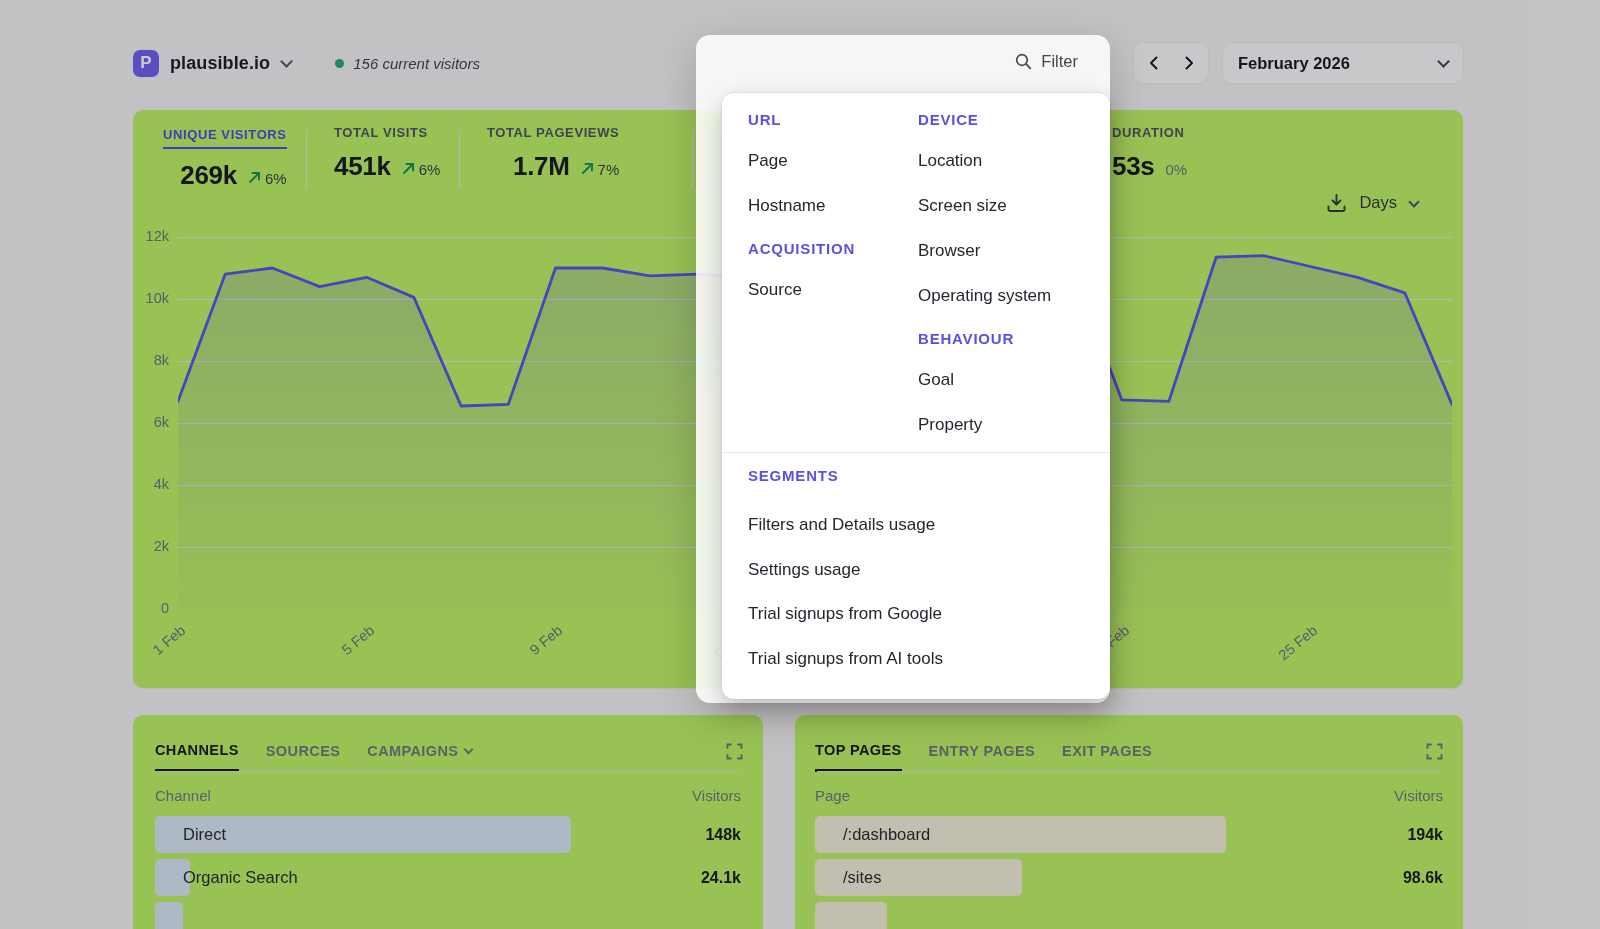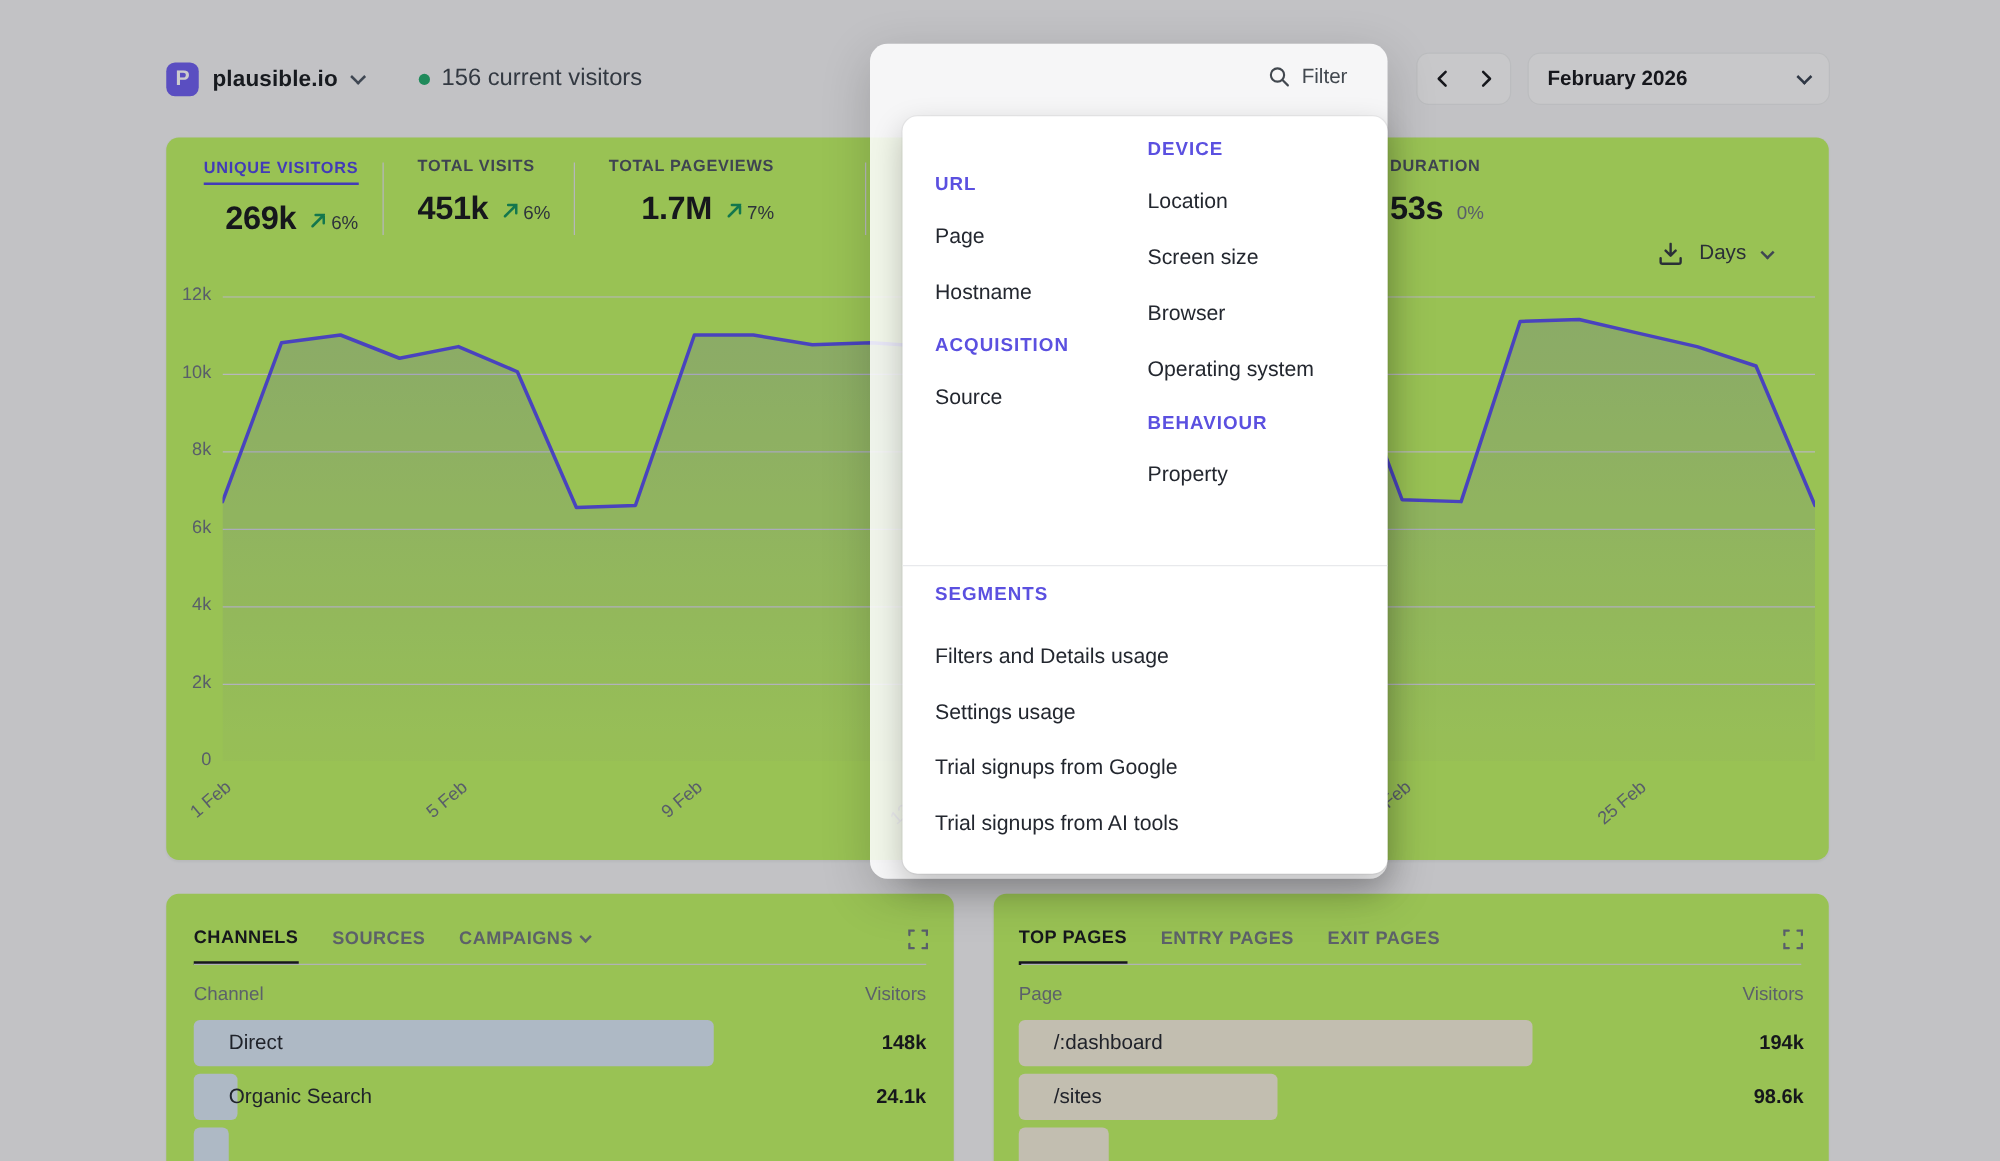--- a/index.html
+++ b/index.html
@@ -8,21 +8,21 @@
 
   
   .header { position:absolute; left:133px; right:137px; top:42px; height:42px; display:flex; align-items:center; }
   .logo { width:26px; height:27px; border-radius:7px; background:#6e5ef0; color:#fff; font-weight:bold;
           font-size:17px; display:flex; align-items:center; justify-content:center; }
   .site-name { font-size:18px; font-weight:bold; color:#181b20; margin-left:11px; letter-spacing:.1px; }
   .chev { display:inline-block; width:9px; height:9px; border-right:2px solid #4b5563; border-bottom:2px solid #4b5563;
           transform:rotate(45deg); margin-left:12px; margin-top:-4px; }
   .live { display:flex; align-items:center; margin-left:44px; }
   .live-dot { width:9px; height:9px; border-radius:50%; background:#22ab6e; margin-right:9px; }
-  .live-text { font-size:19px; color:#3c434d; }
+  .live-text { font-size:15px; color:#3c434d;font-style:italic; }
   .header-right { margin-left:auto; display:flex; align-items:center; gap:15px; }
   .nav-group { width:74px; height:40px; background:#fafafb; border-radius:9px; display:flex; align-items:center;
                justify-content:center; gap:14px; box-shadow:0 0 0 1px rgba(0,0,0,0.03); }
   .nav-btn { width:22px; height:26px; display:flex; align-items:center; justify-content:center; cursor:pointer; }
   .date-btn { width:240px; height:40px; background:#fafafb; border-radius:9px; display:flex; align-items:center;
               padding:0 15px; box-shadow:0 0 0 1px rgba(0,0,0,0.03); }
   .date-label { font-size:16.5px; font-weight:bold; color:#16181d; }
   .date-btn .chev { margin-left:auto; border-color:#374151; }
 
   
@@ -67,21 +67,21 @@
 
   
   #overlay { position:absolute; inset:0; background:rgba(22,23,26,0.22); z-index:40; }
   #spotlight { position:absolute; left:696px; top:35px; width:414px; height:668px; border-radius:14px;
                background:rgba(253,253,254,0.88); z-index:41; box-shadow:0 12px 40px rgba(0,0,0,0.18); }
   #filter-btn { position:absolute; top:17px; right:32px; display:flex; align-items:center; gap:9px; cursor:pointer; z-index:43; }
   #filter-btn span.lbl { font-size:16.5px; color:#42484f; }
   #menu-panel { position:absolute; left:722px; top:93px; width:388px; height:606px; background:#fff; border-radius:12px;
                 box-shadow:0 10px 25px rgba(0,0,0,0.22), 0 0 0 1px rgba(0,0,0,0.04); z-index:42; overflow:hidden; }
   .menu-col { position:absolute; top:17px; }
-  #menu-col-0 { left:26px; width:160px;margin-top:28px; }
+  #menu-col-0 { left:26px; width:160px; }
   #menu-col-1 { left:196px; width:180px; }
   .menu-title { height:39px; font-size:15px; font-weight:bold; letter-spacing:.8px; color:#5b50e0; line-height:20px; }
   .menu-item { height:45px; font-size:17px; color:#23272f; line-height:24px; cursor:pointer; }
   #menu-divider { position:absolute; left:0; right:0; top:359px; height:1px; background:#e8e9ec; }
   #segments { position:absolute; left:26px; right:20px; top:373px; }
   #segments .menu-title { height:47px; }
   #segments .menu-item { height:44.5px; }
 
   svg { display:block; }
 </style>
@@ -313,20 +313,21 @@
       <div class="menu-title">ACQUISITION</div>
       <div class="menu-item">Source</div>
     </div>
   <div class="menu-col" id="menu-col-1">
       <div class="menu-title">DEVICE</div>
       <div class="menu-item">Location</div>
       <div class="menu-item">Screen size</div>
       <div class="menu-item">Browser</div>
       <div class="menu-item">Operating system</div>
       <div class="menu-title">BEHAVIOUR</div>
+      <div class="menu-item">Goal</div>
       <div class="menu-item">Property</div>
     </div>
   <div id="menu-divider"></div>
   <div id="segments">
       <div class="menu-title">SEGMENTS</div>
       <div class="menu-item">Filters and Details usage</div>
       <div class="menu-item">Settings usage</div>
       <div class="menu-item">Trial signups from Google</div>
       <div class="menu-item">Trial signups from AI tools</div>
     </div>

